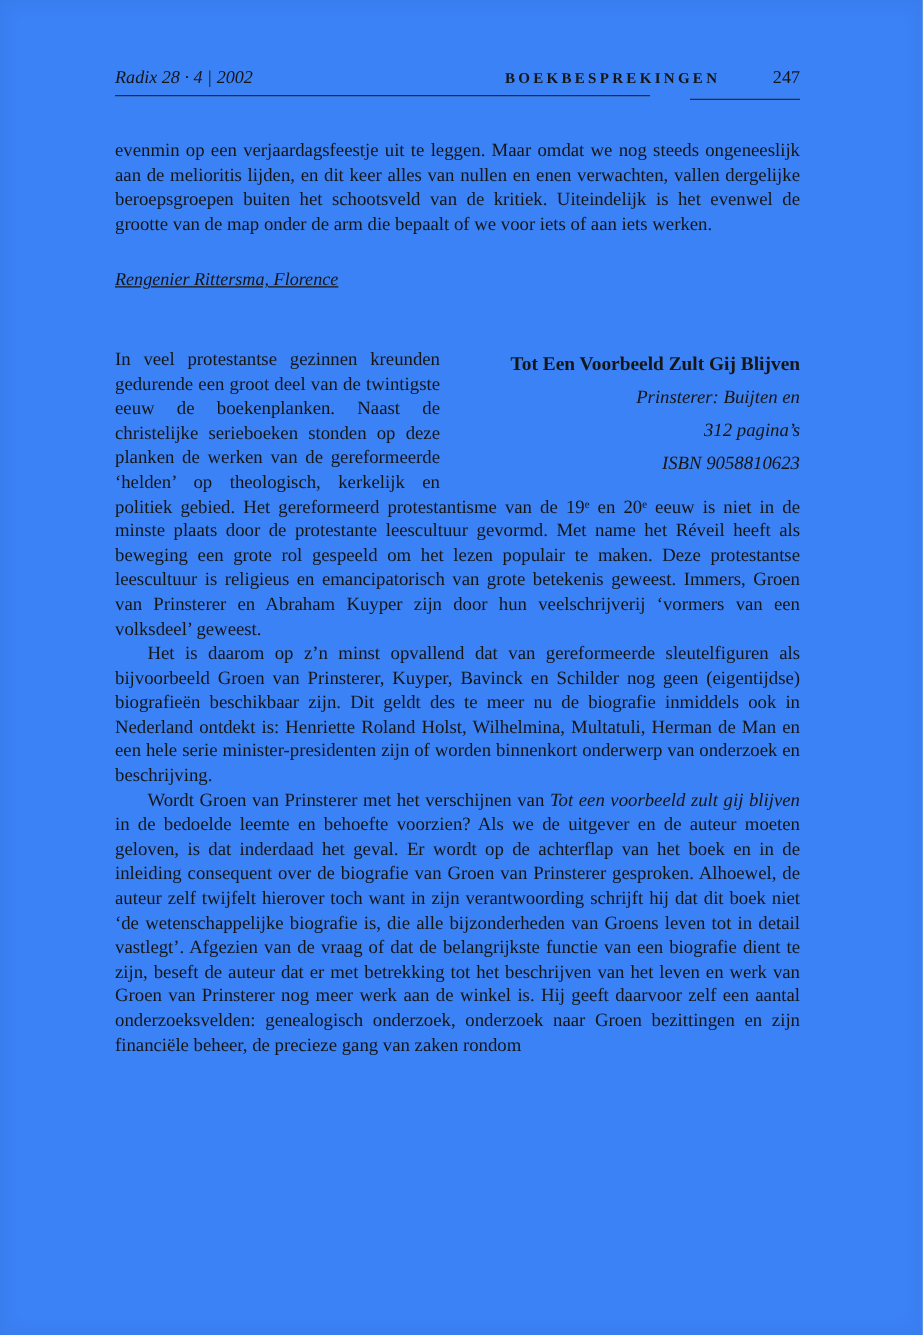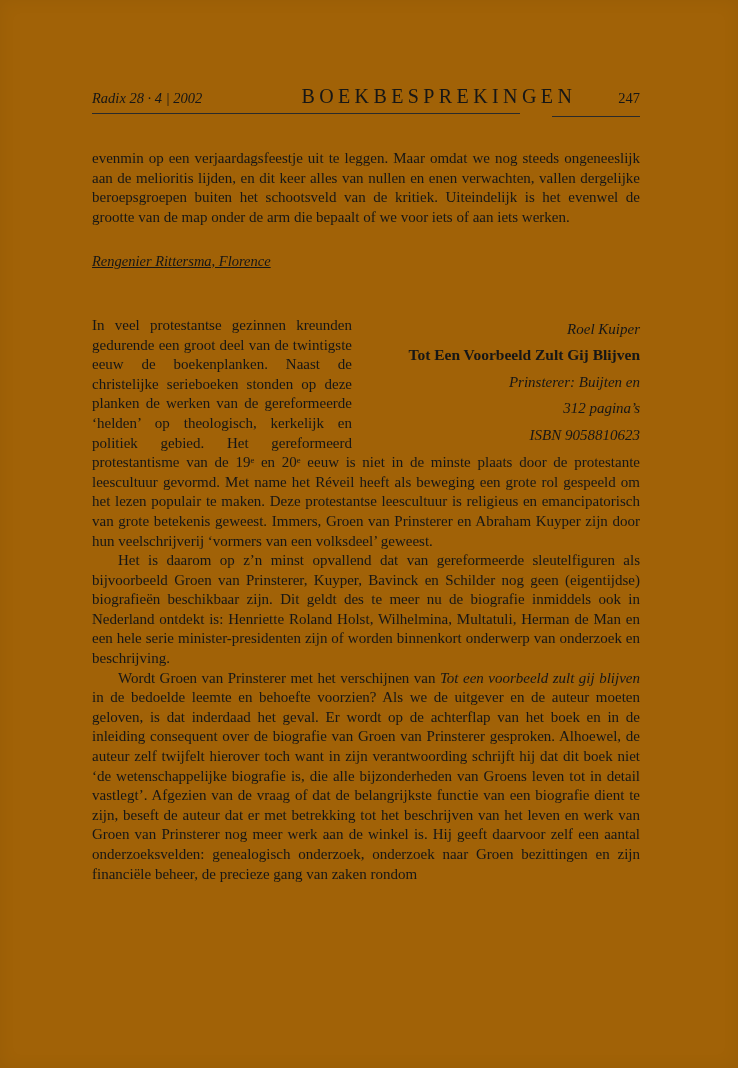--- a/index.html
+++ b/index.html
@@ -5,41 +5,41 @@
   html, body { margin: 0; padding: 0; }
   body {
     background: #e9e9e7;
     font-family: "Liberation Serif", "DejaVu Serif", serif;
   }
   .sheet {
     position: relative;
     width: 738px;
     height: 1068px;
     margin: 0 auto;
-    background: #a16207;
+    background: #3b82f6;
     box-sizing: border-box;
-    padding: 85px 98px 0 92px;
+    padding: 54px 98px 0 92px;
     color: #161616;
     box-shadow: inset 0 0 18px rgba(0,0,0,0.06);
     overflow: hidden;
   }
   
   .page-header {
     display: flex;
     align-items: baseline;
   }
   .journal-citation {
     font-style: italic;
     font-size: 14.5px;
     white-space: nowrap;
   }
   .section-title {
     margin-left: auto;
-    font-size: 20px;
-    font-weight: normal;
+    font-size: 12px;
+    font-weight: bold;
     letter-spacing: 0.22em;
     white-space: nowrap;
   }
   .page-number {
     margin-left: 42px;
     font-size: 14.5px;
   }
   .rules { position: relative; height: 12px; margin-top: 5px; }
   .rule-main {
     position: absolute; left: 0; top: 0;
@@ -93,21 +93,20 @@
 
   <div class="body-text">
 
     <p class="closing-paragraph">evenmin op een verjaardagsfeestje uit te leggen. Maar omdat we nog steeds ongeneeslijk aan de melioritis lijden, en dit keer alles van nullen en enen verwachten, vallen dergelijke beroepsgroepen buiten het schootsveld van de kritiek. Uiteindelijk is het evenwel de grootte van de map onder de arm die bepaalt of we voor iets of aan iets werken.</p>
 
     <p class="review-signature">Rengenier Rittersma, Florence</p>
 
     <div class="review-section">
 
       <div class="book-info">
-        <div class="book-author">Roel Kuiper</div>
         <div class="book-title">Tot Een Voorbeeld Zult Gij Blijven</div>
         <div class="book-meta">Prinsterer: Buijten en</div>
         <div class="book-meta">312 pagina’s</div>
         <div class="book-meta">ISBN 9058810623</div>
       </div>
 
       <p>In veel protestantse gezinnen kreunden gedurende een groot deel van de twintigste eeuw de boekenplanken. Naast de christelijke serieboeken stonden op deze planken de werken van de gereformeerde ‘helden’ op theologisch, kerkelijk en politiek gebied. Het gereformeerd protestantisme van de 19ᵉ en 20ᵉ eeuw is niet in de minste plaats door de protestante leescultuur gevormd. Met name het Réveil heeft als beweging een grote rol gespeeld om het lezen populair te maken. Deze protestantse leescultuur is religieus en emancipatorisch van grote betekenis geweest. Immers, Groen van Prinsterer en Abraham Kuyper zijn door hun veelschrijverij ‘vormers van een volksdeel’ geweest.</p>
 
       <p class="indent">Het is daarom op z’n minst opvallend dat van gereformeerde sleutelfiguren als bijvoorbeeld Groen van Prinsterer, Kuyper, Bavinck en Schilder nog geen (eigentijdse) biografieën beschikbaar zijn. Dit geldt des te meer nu de biografie inmiddels ook in Nederland ontdekt is: Henriette Roland Holst, Wilhelmina, Multatuli, Herman de Man en een hele serie minister-presidenten zijn of worden binnenkort onderwerp van onderzoek en beschrijving.</p>
 

